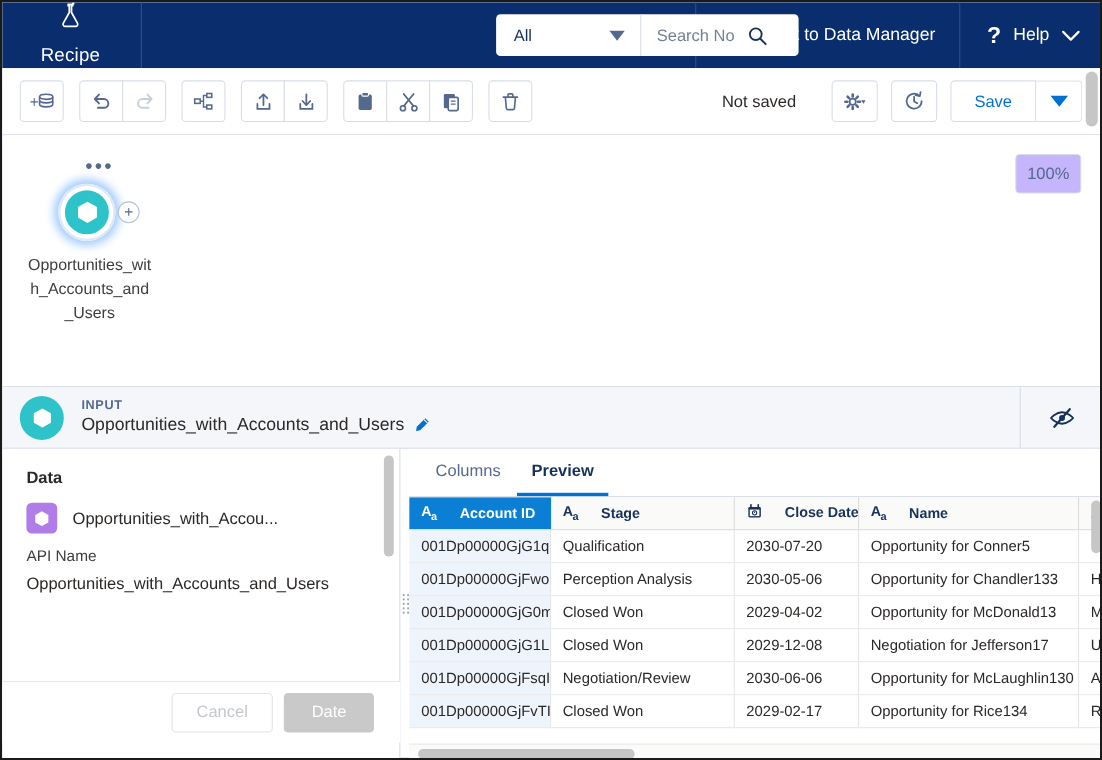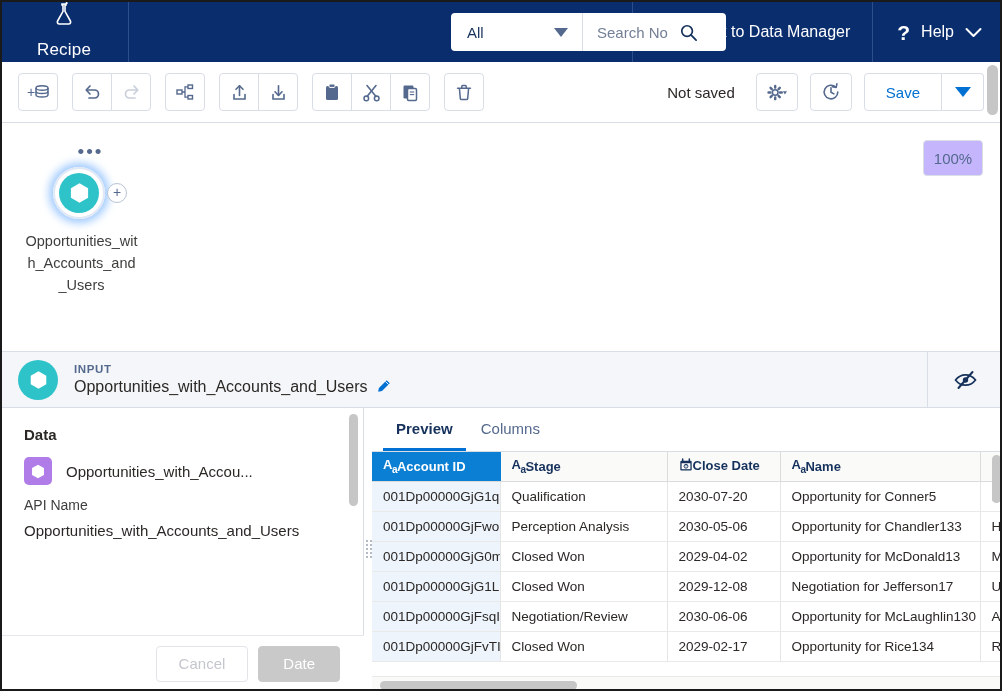--- a/index.html
+++ b/index.html
@@ -100,21 +100,21 @@
     background: #fff;
     display: flex; align-items: center; justify-content: center;
     cursor: pointer; color: #54698d;
     margin-left: -1px;
   }
   .tgroup .tbtn:first-child { margin-left: 0; border-radius: 4px 0 0 4px; }
   .tgroup .tbtn:last-child  { border-radius: 0 4px 4px 0; }
   .tgroup .tbtn:only-child  { border-radius: 4px; }
   .tbtn.disabled { color: #c9cfda; cursor: default; }
   .tspacer { flex: 1; }
-  .saved-status { color: #2b2826; font-size: 15px; margin-right: 21px; }
+  .saved-status { color: #2b2826; font-size: 15px; margin-right: 32px; }
   .tbtn-lg {
     height: 38px; border: 1px solid #d8dde6; background: #fff;
     display: flex; align-items: center; justify-content: center;
     cursor: pointer; color: #54698d; border-radius: 4px;
     padding: 0 10px; margin-right: 12px;
   }
   .save-group { display: flex; margin-right: 10px; }
   .save-btn {
     height: 38px; padding: 0 21px;
     border: 1px solid #d8dde6; background: #fff;
@@ -262,21 +262,21 @@
   }
   .btn-pair .lbtn:first-child { border-radius: 4px 0 0 4px; }
   .btn-pair .lbtn:last-child { border-radius: 0 4px 4px 0; border-left: none; }
   .fld-label { font-size: 14px; color: #3e3e3c; margin-bottom: 9px; }
   .fld-value { font-size: 15px; color: #2b2826; }
   .detail-scroll {
     position: absolute; right: 5px; top: 6px;
     width: 9px; height: 92px; border-radius: 5px; background: #c6c6c6;
   }
   .detail-foot {
-    position: absolute; left: 0; bottom: 0;
+    position: absolute; left: 0; bottom: 16px;
     width: 362px; height: 56px;
     background: #fff; border-top: 1px solid #e4e7ec;
     display: flex; align-items: center; justify-content: flex-end;
     gap: 10px; padding-right: 24px;
   }
   .cancel-btn {
     height: 36px; padding: 0 22px;
     border: 1px solid #e2e4e8; border-radius: 4px;
     background: #fff; color: #c4c7cd; font-size: 15px;
     cursor: default;
@@ -329,21 +329,21 @@
     height: 29px; padding: 0 0 0 11px;
     text-align: left; font-size: 13px; font-weight: bold;
     color: #16325c; background: #fafaf9;
     border-right: 1px solid #dbdbdb; border-bottom: 1px solid #dbdbdb;
     white-space: nowrap; overflow: hidden;
     cursor: pointer;
   }
   table.grid th.sel {
     background: #0b7fd4; color: #fff; border-right-color: #0b7fd4;
   }
-  table.grid th .thin { display: inline-flex; align-items: center; gap: 0; }
+  table.grid th .thin { display: inline-flex; align-items: center; gap: 21px; }
   table.grid td {
     height: 30px; padding: 0 0 0 11px;
     font-size: 13.5px; color: #2b2826;
     border-right: 1px solid #e5e5e5; border-bottom: 1px solid #e9e9e9;
     white-space: nowrap; overflow: hidden;
   }
   table.grid td.sel { background: #eef4fc; }
   .ico-aa { font-size: 13px; font-weight: bold; letter-spacing: -.5px; }
   .ico-aa sub { font-size: 10px; }
   .cal { width: 14px; height: 14px; }
@@ -621,22 +621,22 @@
     <i style="left:0;top:8px"></i>
       <i style="left:4px;top:8px"></i>
     <i style="left:0;top:12px"></i>
       <i style="left:4px;top:12px"></i>
     <i style="left:0;top:16px"></i>
       <i style="left:4px;top:16px"></i>
   </div>
 
   <div class="preview">
     <div class="tabs">
+      <div class="tab">Columns</div>
       <div class="tab active">Preview</div>
-      <div class="tab">Columns</div>
     </div>
 
     <div class="tbl-wrap">
       <table class="grid">
         <colgroup>
           <col style="width:128px">
             <col style="width:167px">
             <col style="width:113px">
             <col style="width:200px">
             <col style="width:37px">

